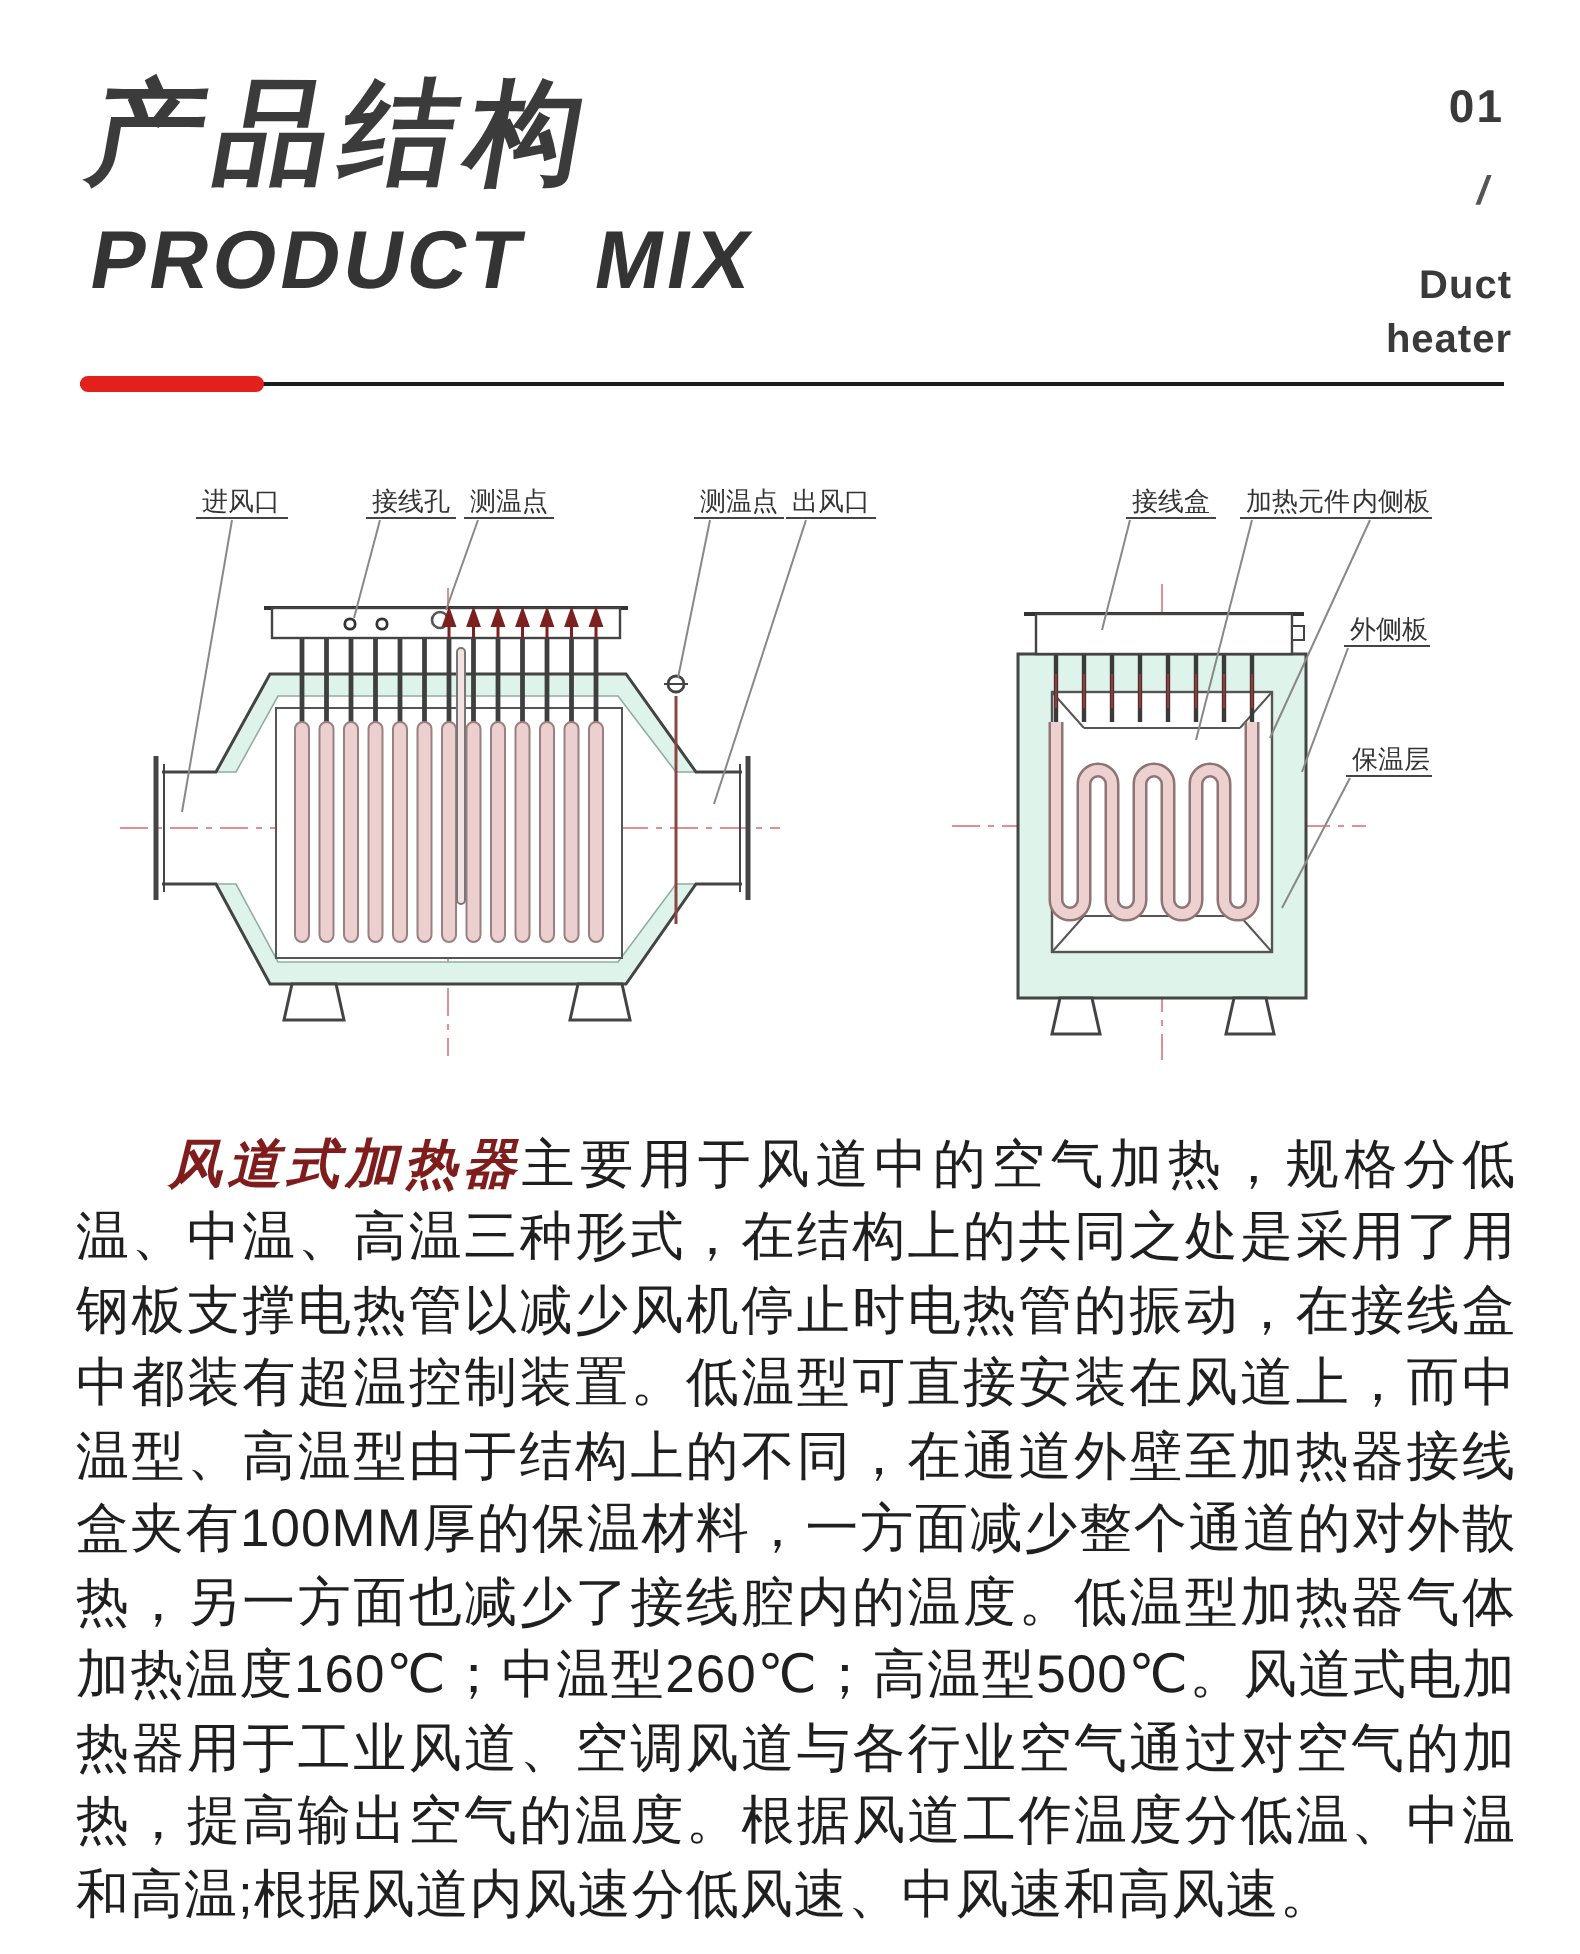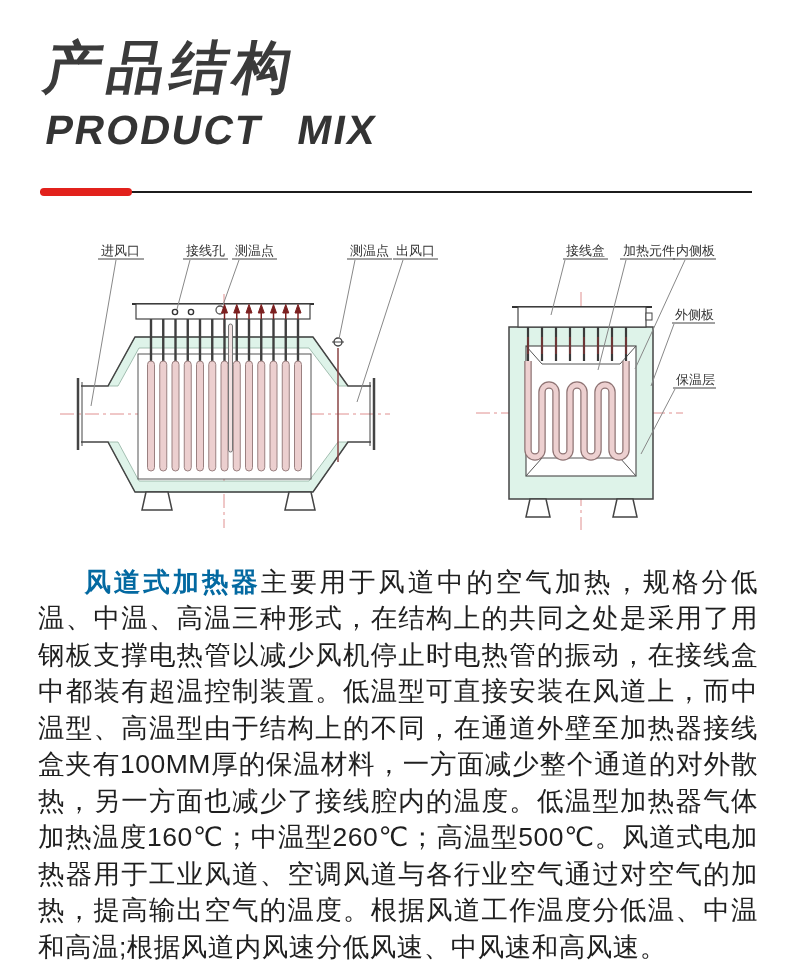--- a/index.html
+++ b/index.html
@@ -33,28 +33,33 @@
   .diagram-svg{position:absolute;top:0;}
   .diagram-left{left:58px;}
   .diagram-right{left:468px;}
   svg text{font-family:"Liberation Sans","DejaVu Sans",sans-serif;font-size:13px;fill:#333;}
   .description{
     margin:26px 32px 0 38px;
     font-size:26.5px;line-height:36.5px;color:#1f1f1f;
     text-align:justify;letter-spacing:0.5px;
   }
   .description p{margin:0;text-indent:1.75em;}
-  .lead-red{color:#0369a1;font-weight:700;}
+  .lead-red{color:#7f1d1d;font-weight:700;font-style:italic;}
 </style>
 </head>
 <body>
 
 <div class="header">
   <h1 class="title-cn">产品结构</h1>
   <h2 class="title-en">PRODUCT MIX</h2>
+  <div class="index-block">
+    <div class="index-num">01</div>
+    <div class="index-slash">/</div>
+    <div class="index-sub">Duct heater</div>
+  </div>
 </div>
 
 <div class="divider">
   <div class="line"></div>
   <div class="red-bar"></div>
 </div>
 
 <div class="diagrams">
 
   <svg class="diagram-svg diagram-left" width="390" height="292" viewBox="0 0 390 292">

